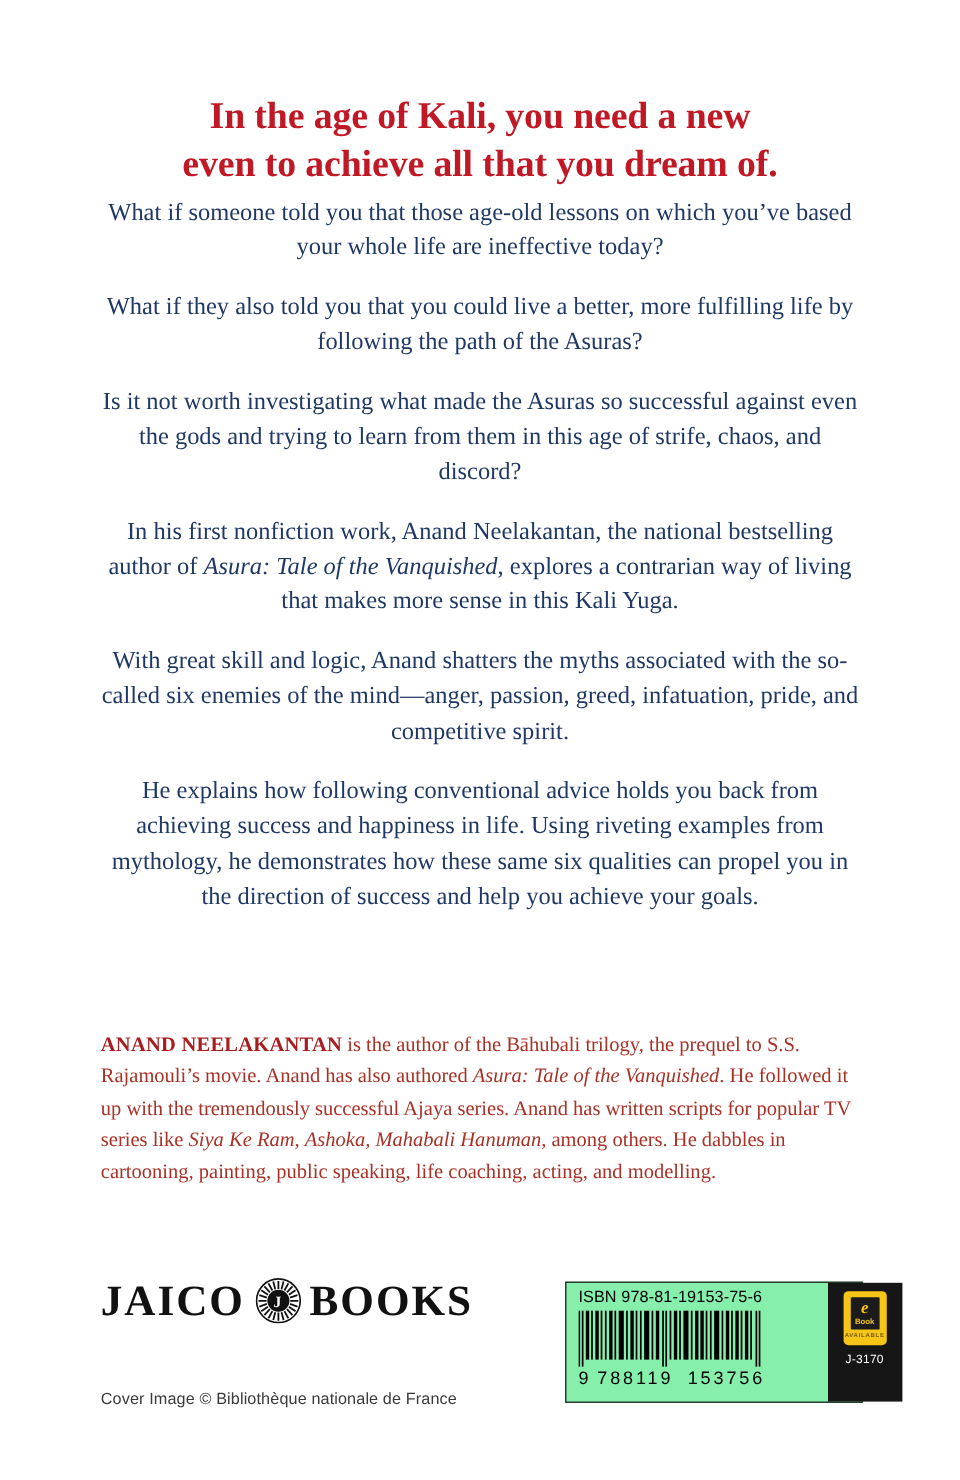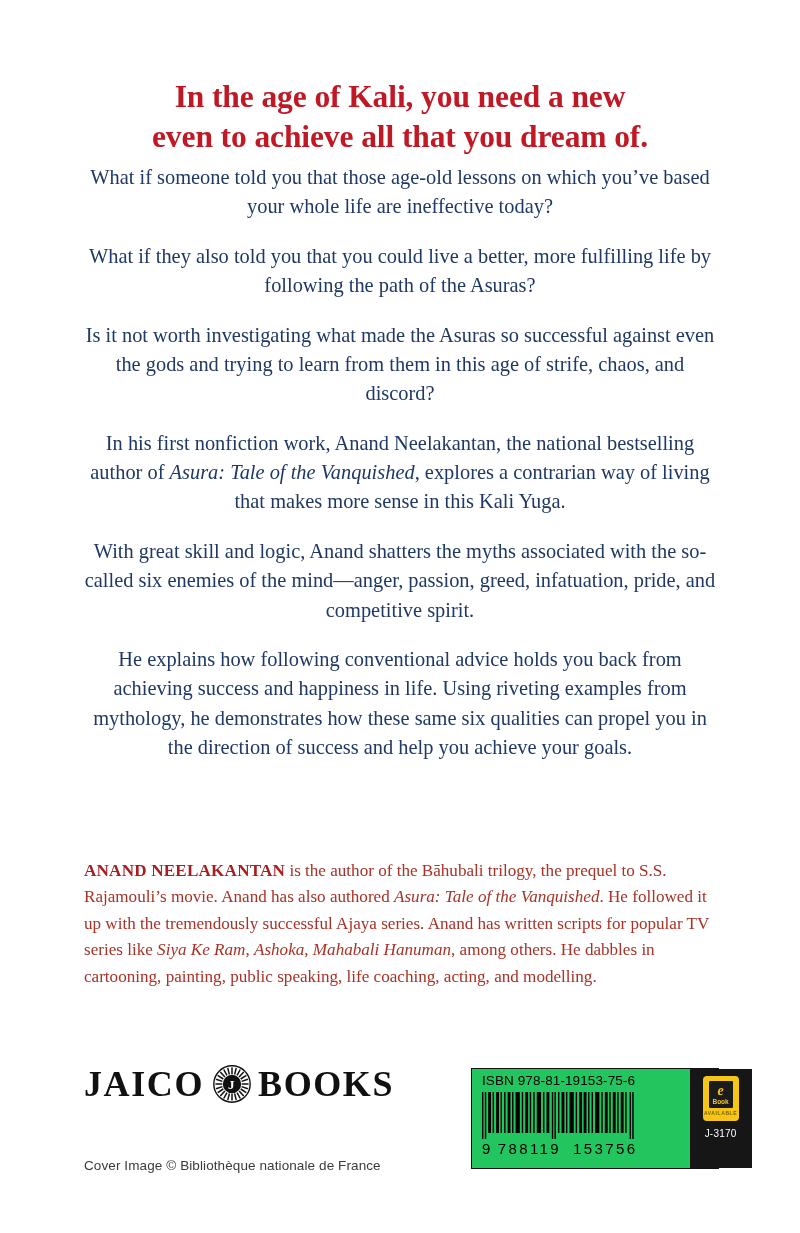--- a/index.html
+++ b/index.html
@@ -123,21 +123,21 @@
 
   
   .barcode-block {
     position: absolute;
     left: 471px;
     top: 1068px;
     width: 248px;
     height: 101px;
     border: 1.5px solid #111111;
     box-sizing: border-box;
-    background: #22c55e;
+    background: #86efac;
     display: flex;
     gap: 44px;
   }
   .barcode-left {
     flex: 1 1 auto;
     position: relative;
     padding: 5px 8px 3px 10px;
     box-sizing: border-box;
   }
   .isbn-text {

